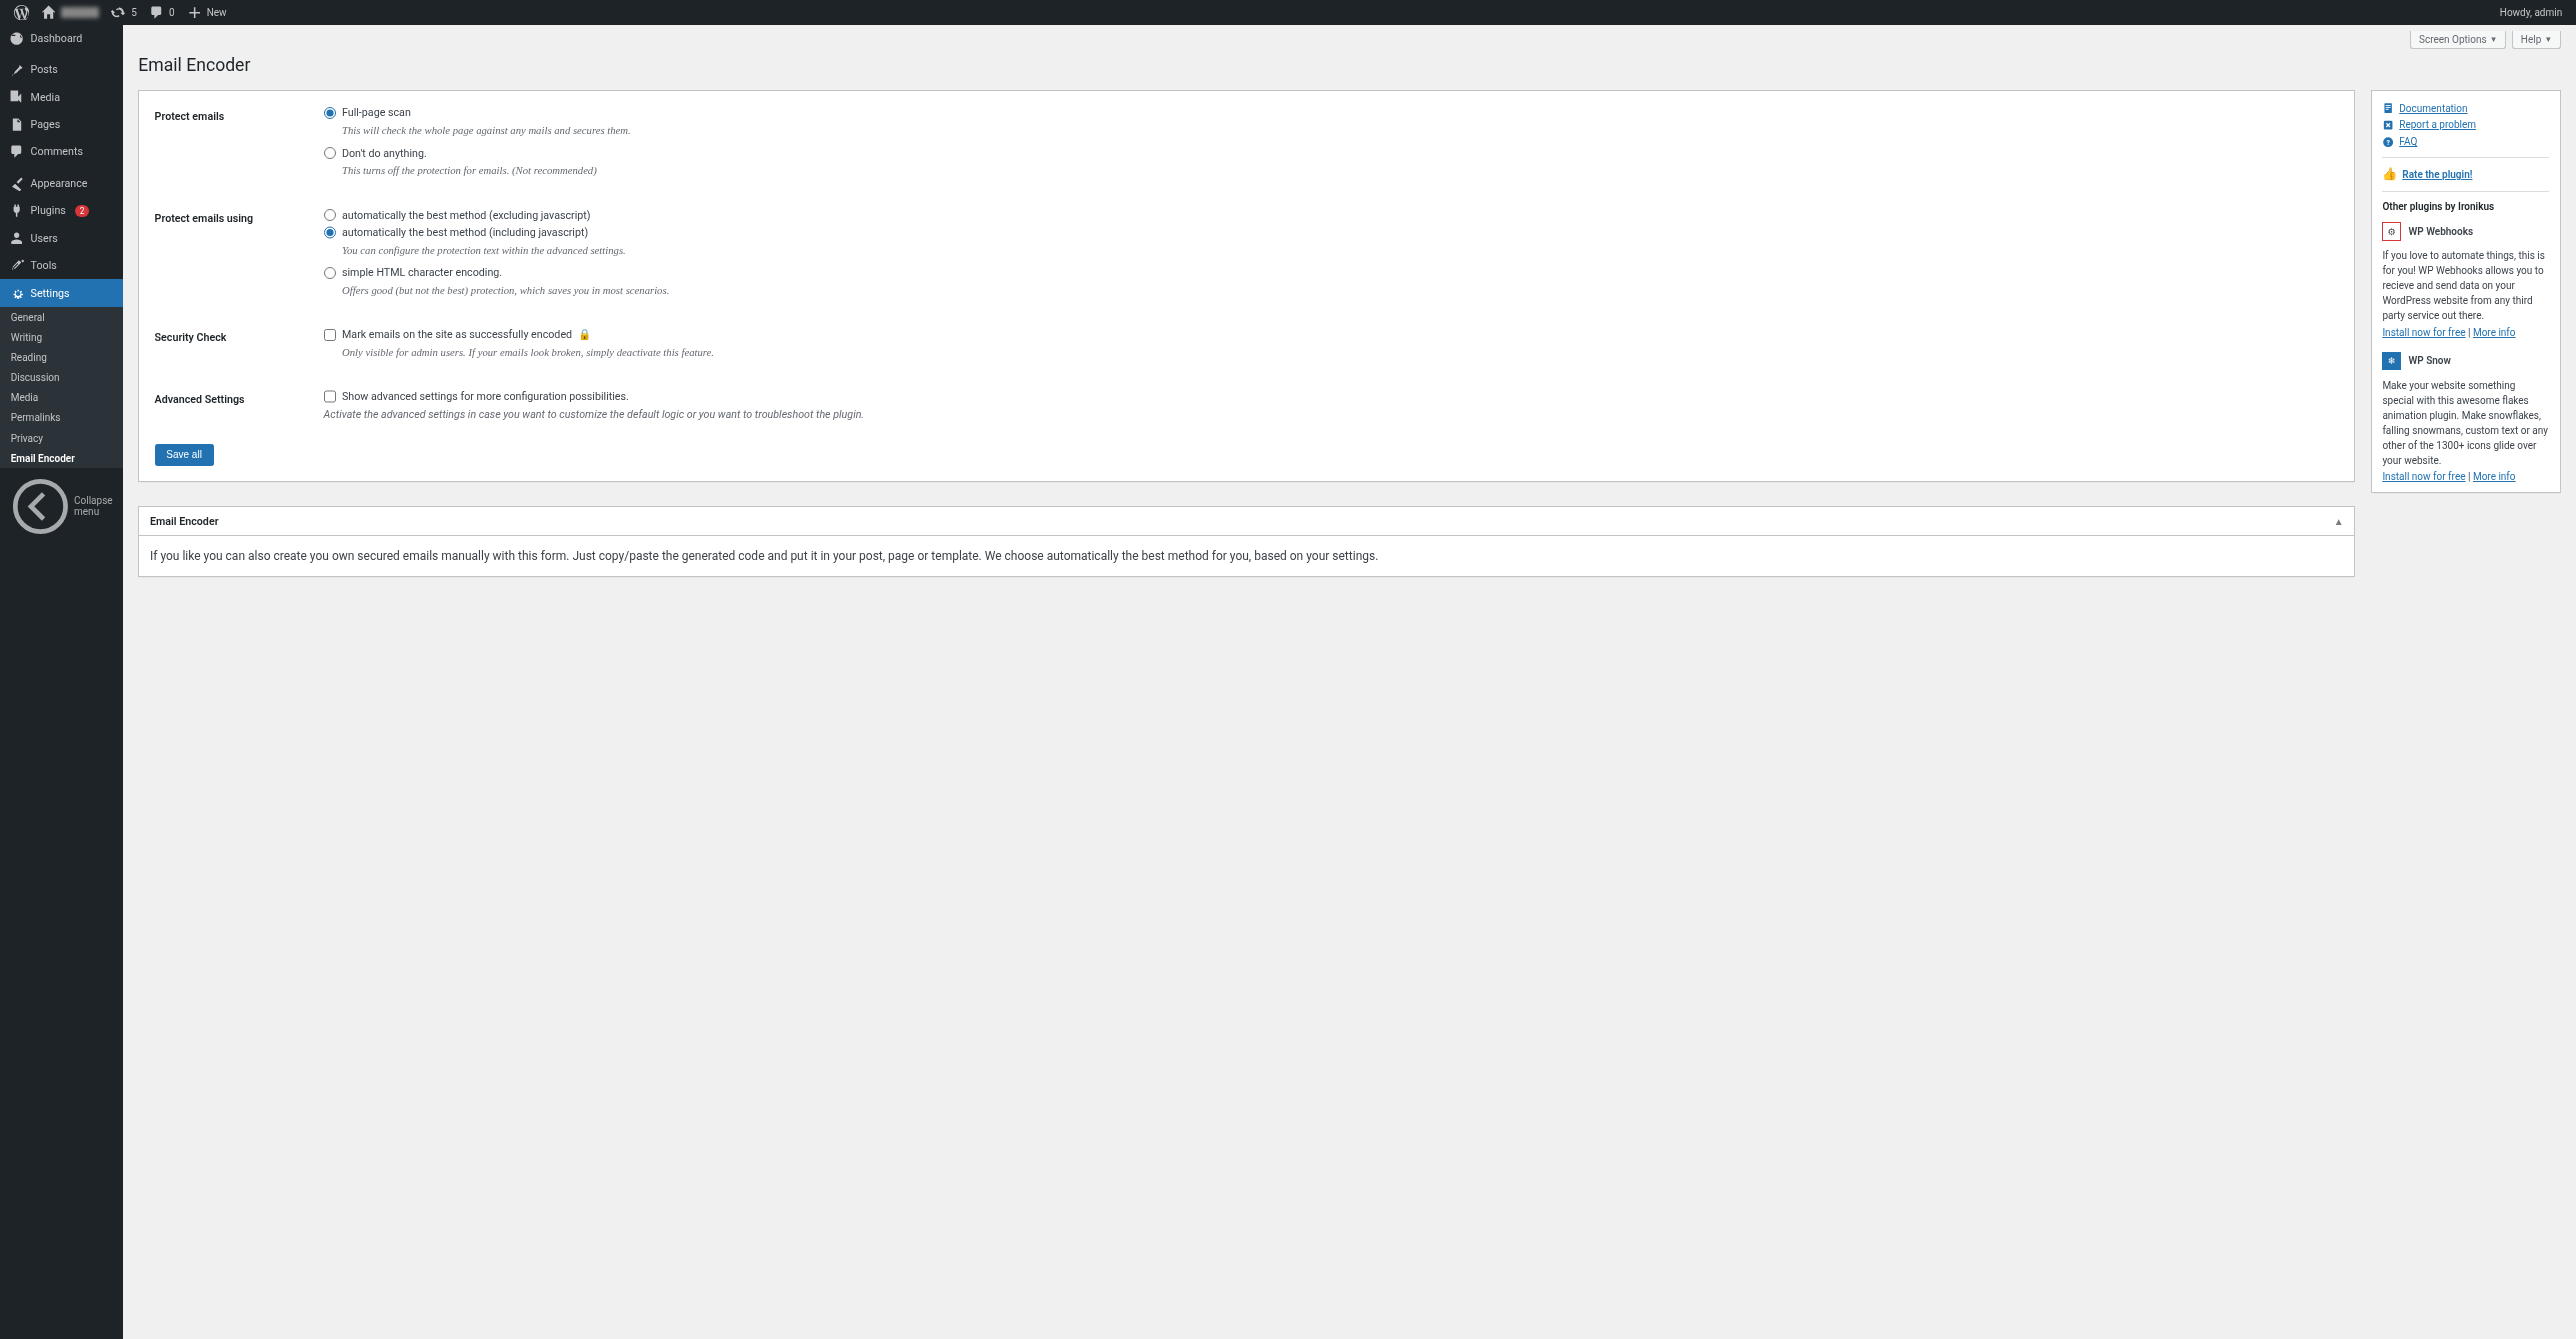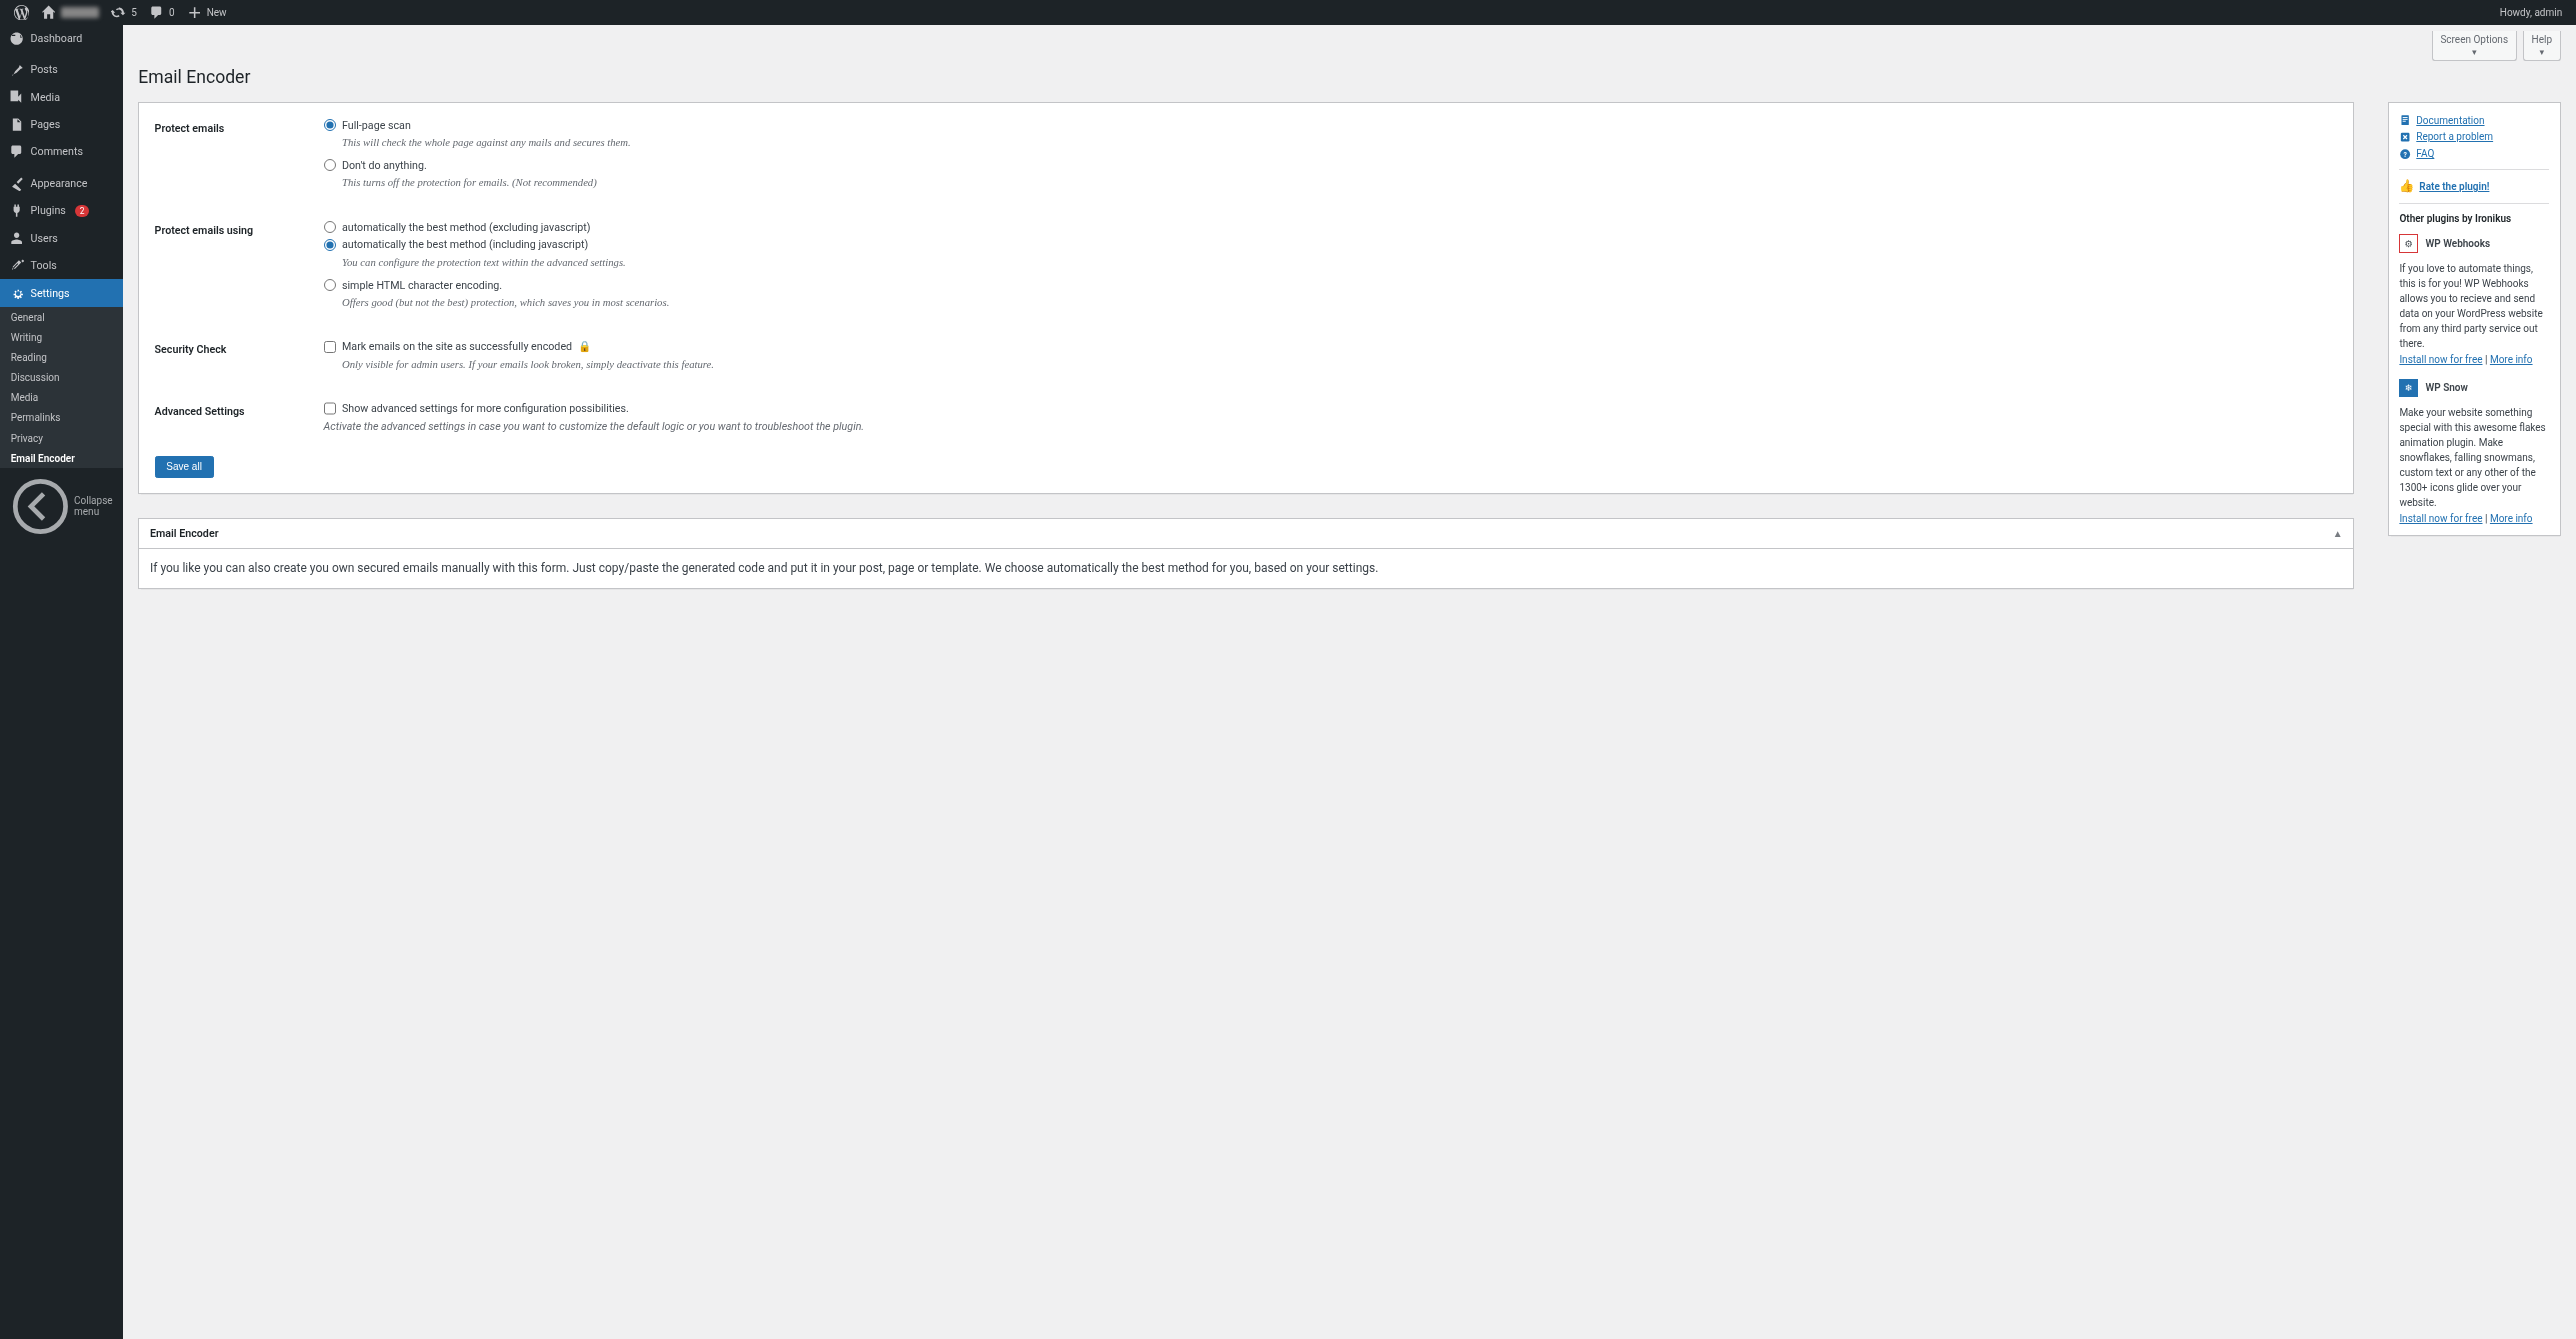--- a/index.html
+++ b/index.html
@@ -22,28 +22,28 @@
 .badge-count { background: #d63638; color: #fff; border-radius: 7px; font-size: 8.4px; padding: 0.8px 4.6px; margin-left: 3.1px; }
 .submenu { background: #2c3338; }
 .submenu-item { padding: 4.6px 9.2px 4.6px 10.7px; color: #c3c4c7; cursor: pointer; font-size: 10px; }
 .submenu-item.active { color: #fff; font-weight: 600; }
 .menu-separator { height: 3.8px; }
 .collapse-item { display: flex; align-items: center; gap: 2px; padding: 6.1px 9.2px; color: #a7aaad; cursor: pointer; font-size: 10px; }
 
 
 .content { margin-left: 123px; margin-top: 24.5px; padding: 0 15.3px 15.3px 15.3px; }
 .top-actions { display: flex; justify-content: flex-end; gap: 6.1px; padding: 6.1px 0 0 0; }
-.tab-btn { background: #f6f7f7; border: 0.8px solid #c3c4c7; border-top: none; padding: 3.1px 7.7px; font-size: 10px; color: #646970; cursor: pointer; border-radius: 0 0 3.1px 3.1px; display: flex; align-items: center; gap: 3.1px; flex-direction: column; }
+.tab-btn { background: #f6f7f7; border: 0.8px solid #c3c4c7; border-top: none; padding: 3.1px 7.7px; font-size: 10px; color: #646970; cursor: pointer; border-radius: 0 0 3.1px 3.1px; display: flex; align-items: center; gap: 3.1px; }
 .tab-btn .caret { font-size: 7.7px; }
 
 .page-title { font-size: 17.6px; font-weight: 400; color: #1d2327; margin: 6.1px 0 15.3px 0; }
 
 .cols { display: flex; gap: 15.3px; align-items: flex-start; }
 .main-col { flex: 1; }
-.side-col { width: 173px; margin-left: 18px; }
+.side-col { width: 190px; }
 
 .panel { background: #fff; border: 0.8px solid #c3c4c7; box-shadow: 0 0.8px 0.8px rgba(0,0,0,.04); margin-bottom: 24px; }
 .panel-body { padding: 15.3px 15.3px; }
 
 .form-row { display: flex; align-items: flex-start; margin-bottom: 21.5px; }
 .form-label { width: 169px; font-weight: 600; font-size: 10.7px; color: #1d2327; padding-top: 3.1px; }
 .form-fields { flex: 1; }
 .radio-row, .check-row { display: flex; align-items: center; gap: 6.1px; margin-bottom: 4.6px; font-size: 10.7px; }
 .radio-row input, .check-row input { width: 12.3px; height: 12.3px; cursor: pointer; accent-color: #2271b1; }
 .desc { font-style: italic; color: #646970; font-size: 10.7px; margin: 1.5px 0 10.7px 18.4px; font-family: Liberation Serif, serif; }

